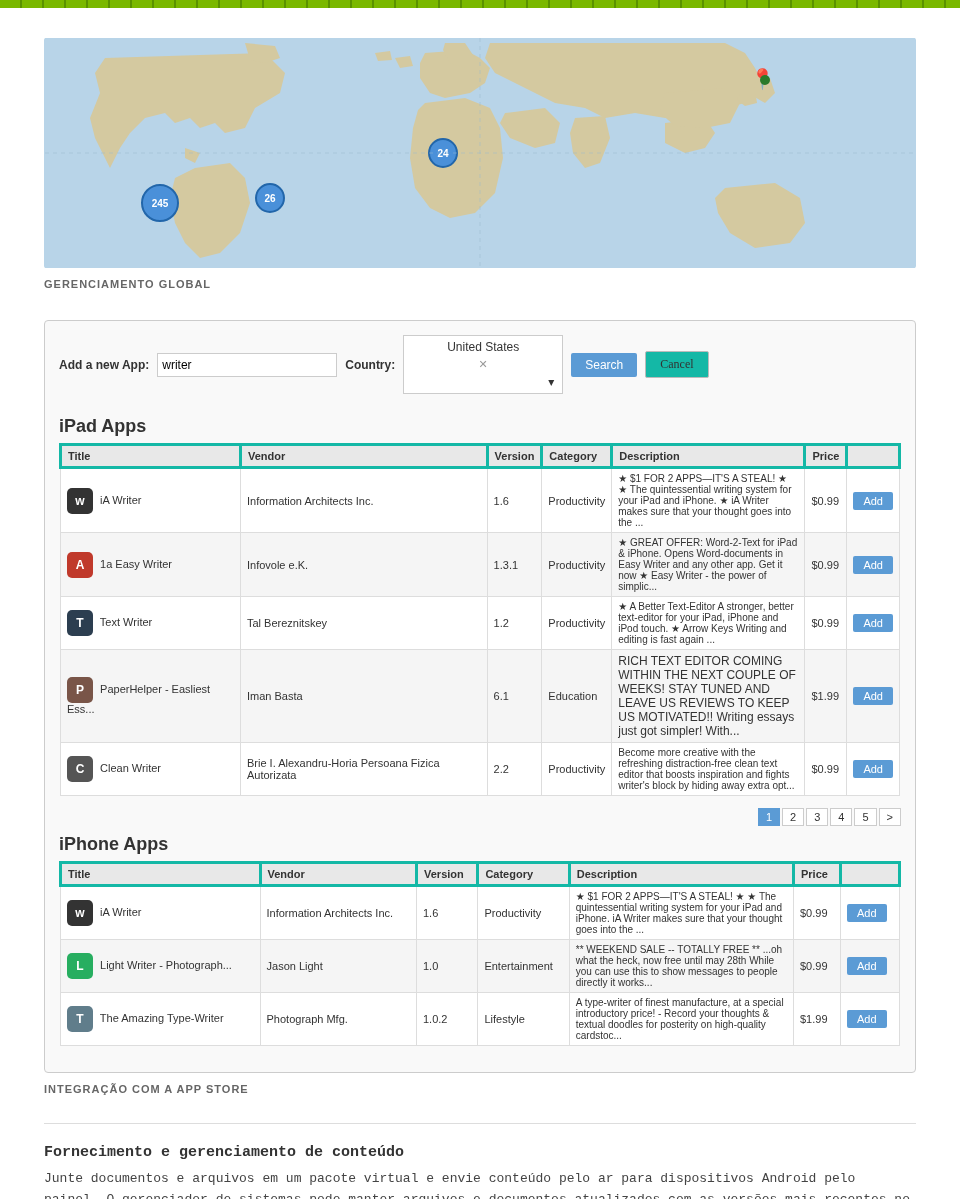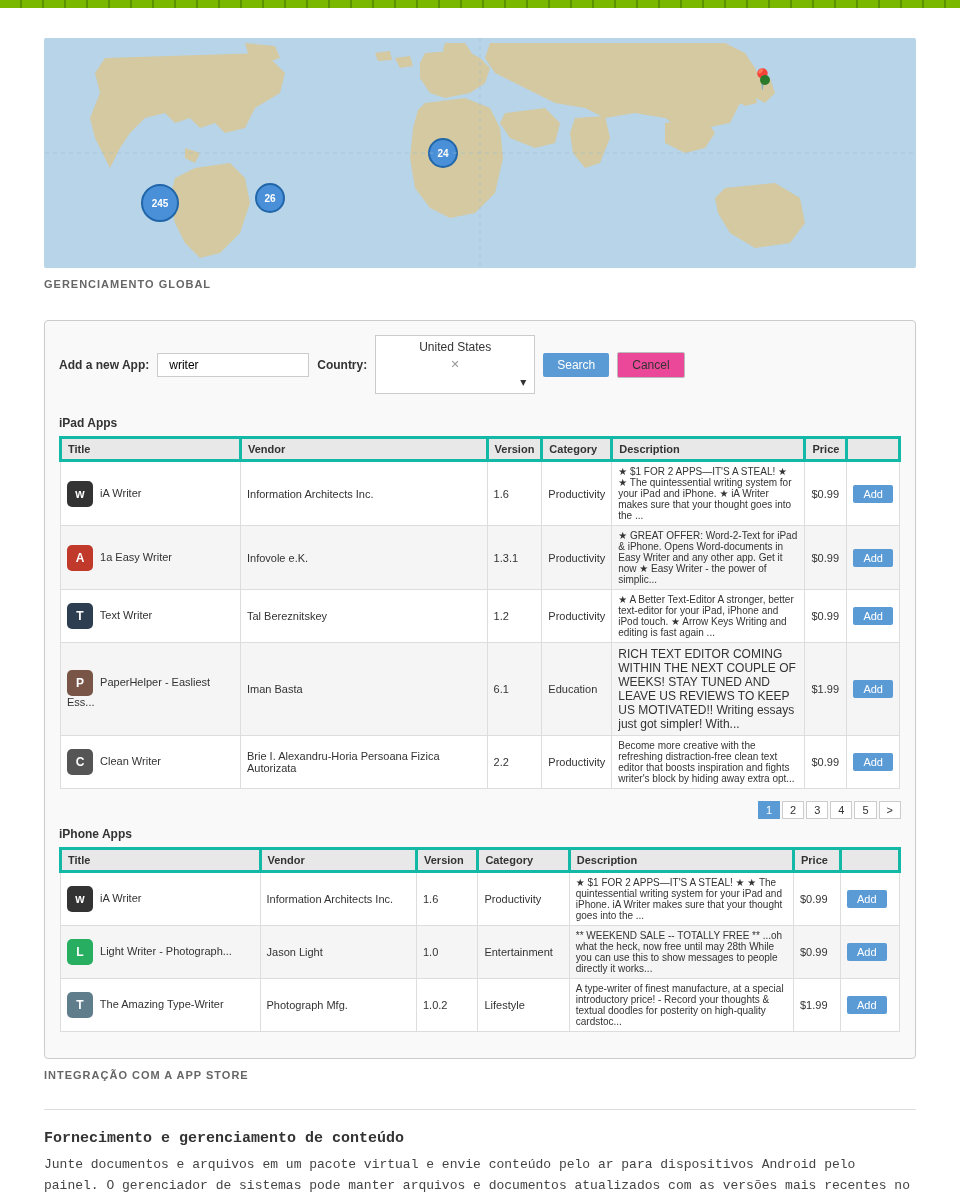--- a/index.html
+++ b/index.html
@@ -74,23 +74,23 @@
     }
 
     .add-app-label {
       font-size: 12px;
       font-weight: bold;
       white-space: nowrap;
     }
 
     .app-search-input {
       border: 1px solid #ccc;
-      padding: 4px 11px;
+      padding: 4px 4px;
       font-size: 12px;
-      width: 152px;
+      width: 180px;
       background: #fff;
     }
 
     .country-label {
       font-size: 12px;
       font-weight: bold;
       white-space: nowrap;
     }
 
     .country-select {
@@ -115,32 +115,33 @@
       background: #5b9bd5;
       color: #fff;
       border: none;
       padding: 5px 14px;
       font-size: 12px;
       cursor: pointer;
       border-radius: 2px;
     }
 
     .btn-cancel {
-      background: #ec4899;
+      background: #14b8a6;
       color: #333;
       border: 1px solid #bbb;
       padding: 5px 14px;
       font-size: 12px;
       cursor: pointer;
       border-radius: 2px;
+      font-family: Liberation Serif, serif;
     }
 
     
     .app-category-title {
-      font-size: 12px;
+      font-size: 18px;
       font-weight: bold;
       margin-bottom: 6px;
     }
 
     .app-table {
       width: 100%;
       border-collapse: collapse;
       font-size: 11px;
       margin-bottom: 12px;
     }

